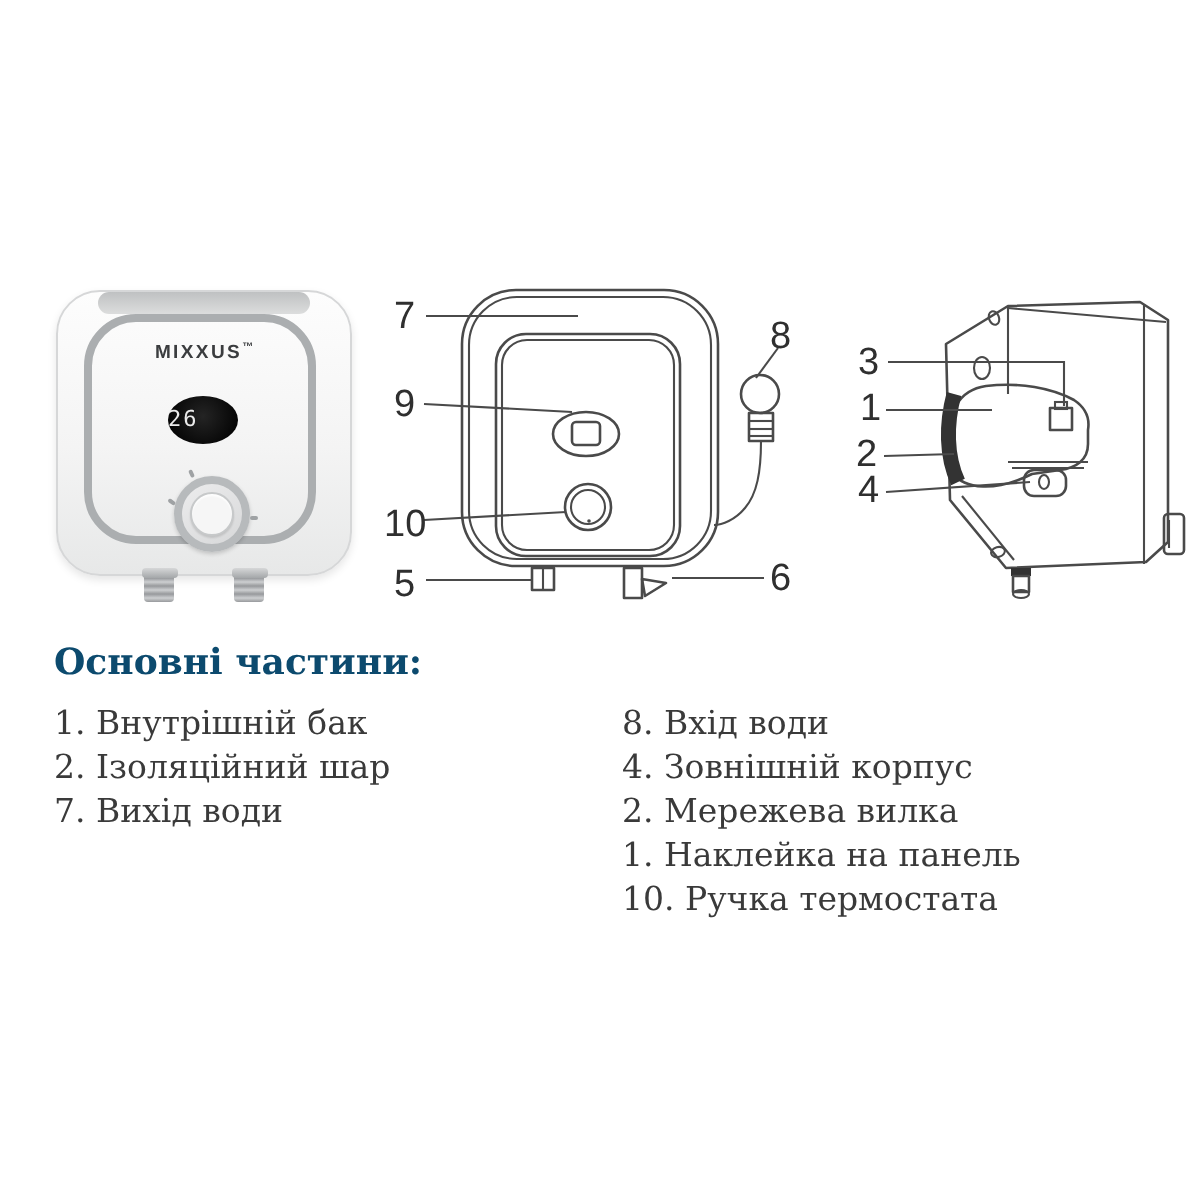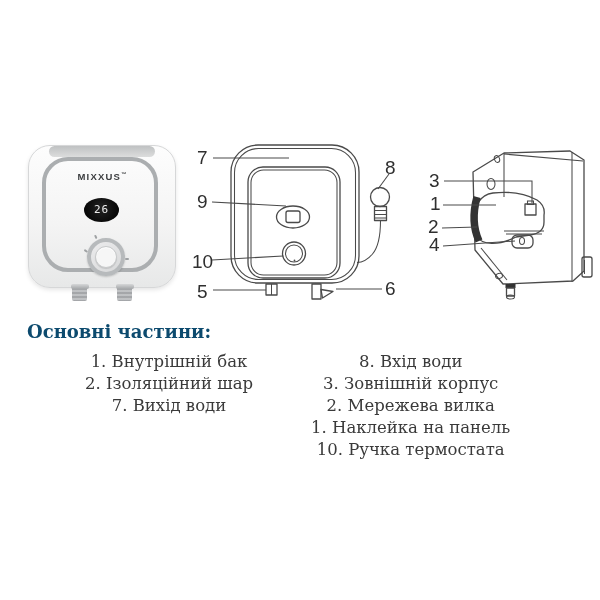--- a/index.html
+++ b/index.html
@@ -25,21 +25,21 @@
   .brand{
     position:absolute;left:0;top:26px;width:148px;text-align:center;
     font-family:"Liberation Sans",sans-serif;font-weight:bold;font-size:9.5px;
     letter-spacing:1.2px;color:#3b3d3f;
   }
   .brand sup{font-size:5.5px;letter-spacing:0;}
   .display{
     position:absolute;left:56px;top:53px;width:35px;height:24px;border-radius:50%;
     background:radial-gradient(circle at 50% 42%,#242424,#060606 75%);
     color:#ebebeb;font-family:"DejaVu Sans Mono",monospace;font-size:11px;
-    line-height:24px;text-align:center;letter-spacing:1px;
+    line-height:24px;letter-spacing:1px;
   }
   .knob{
     position:absolute;left:59px;top:93px;width:38px;height:38px;border-radius:50%;
     border:4px solid #b7babc;background:linear-gradient(145deg,#ececed,#d7d8d9);
     box-sizing:border-box;box-shadow:0 1px 2px rgba(0,0,0,.18);
   }
   .knob-inner{
     position:absolute;left:4px;top:4px;width:22px;height:22px;border-radius:50%;
     background:#f6f6f6;border:1px solid #c7c9ca;box-sizing:border-box;
     box-shadow:inset 0 1px 1px rgba(255,255,255,.9), 0 1px 1px rgba(0,0,0,.12);
@@ -67,21 +67,21 @@
   .thin{stroke:#4a4a4a;stroke-width:1.05;fill:none;}
   .callout{
     font-family:"Liberation Sans",sans-serif;font-size:19px;fill:#2f2f2f;font-weight:400;
   }
   .dark{fill:#333;stroke:none;}
   
   .parts-title{
     position:absolute;left:27px;top:321px;font-size:18px;font-weight:bold;color:#0c4a6e;
   }
   .parts-columns{position:absolute;left:27px;top:351px;width:545px;display:flex;}
-  .parts-col{display:flex;flex-direction:column;align-items:center;}
+  .parts-col{display:flex;flex-direction:column;}
   .parts-col.c1{width:284px;}
   .parts-item{font-size:16.5px;line-height:22px;color:#3a3a3a;white-space:nowrap;}
 </style>
 </head>
 <body>
 
 <div class="screen">
 
   <div class="heater">
     <div class="heater-body"></div>
@@ -192,20 +192,20 @@
 
   <div class="parts-title">Основні частини:</div>
   <div class="parts-columns">
     <div class="parts-col c1">
       <div class="parts-item">1. Внутрішній бак</div>
       <div class="parts-item">2. Ізоляційний шар</div>
       <div class="parts-item">7. Вихід води</div>
     </div>
     <div class="parts-col c2">
       <div class="parts-item">8. Вхід води</div>
-      <div class="parts-item">3. Зовнішній корпус</div>
+      <div class="parts-item">4. Зовнішній корпус</div>
       <div class="parts-item">2. Мережева вилка</div>
       <div class="parts-item">1. Наклейка на панель</div>
       <div class="parts-item">10. Ручка термостата</div>
     </div>
   </div>
 
 </div>
 
 </body></html>

